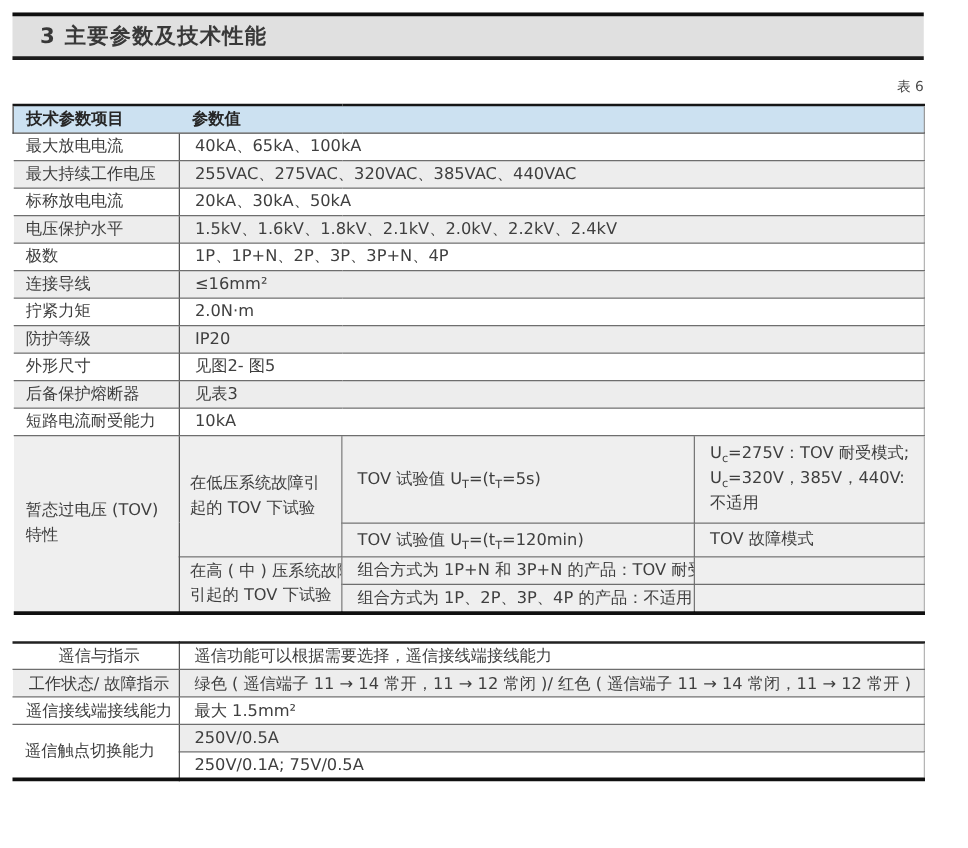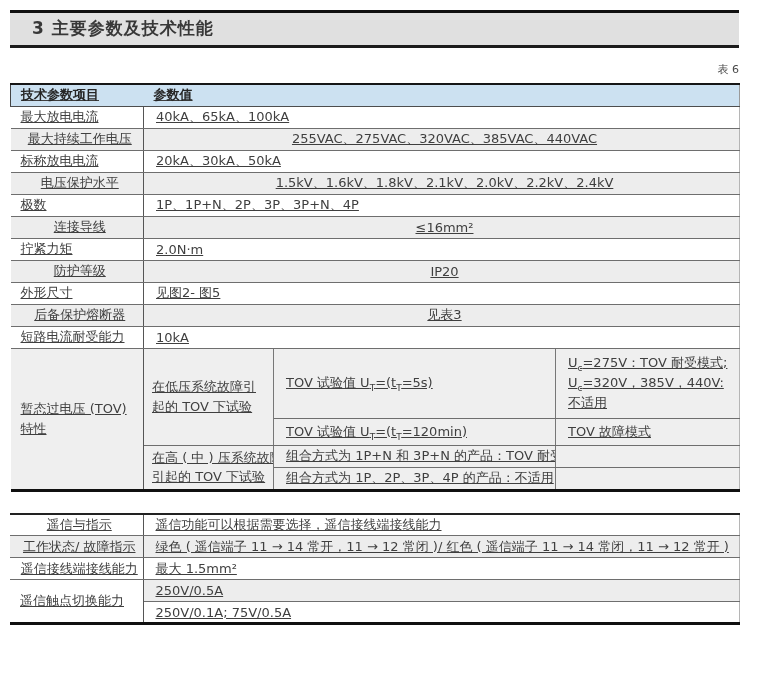--- a/index.html
+++ b/index.html
@@ -34,21 +34,20 @@
     font-size:11px;
     color:#4a4a4a;
   }
 
   
   table{
     border-collapse:collapse;
     table-layout:fixed;
     width:729px;
     margin-left:10px;
-    text-decoration:underline;
   }
   td,th{
     box-sizing:border-box;
     font-size:13px;
     height:22px;
     vertical-align:middle;
     overflow:hidden;
   }
 
   
@@ -61,21 +60,21 @@
     font-weight:bold;
     color:#262626;
     text-align:left;
     padding:0 0 0 10px;
     height:22px;
   }
   .t1 th:last-child{border-right:1px solid #9a9a9a;border-left:none;}
   .t1 td{border-bottom:1px solid #6e6e6e;}
   .t1 .c1{padding:0 4px 0 10px;border-right:1px solid #555;}
   .t1 .c2{padding:0 6px 0 12px;white-space:nowrap;}
-  .t1 tr.alt td{background:#ededed;text-align:center;}
+  .t1 tr.alt td{background:#ededed;}
   .t1 td:last-child{border-right:1px solid #b5b5b5;}
 
   
   .t1 tr.tov td{background:#efefef;border-bottom:1px solid #6e6e6e;}
   .t1 tr.tovA td{height:70px;}
   .t1 .pre{white-space:pre;line-height:1.5;}
   .t1 .c2t{padding:2px 2px 2px 8px;border-right:1px solid #777;}
   .t1 .c3t{padding:0 4px 0 12px;border-right:1px solid #777;white-space:nowrap;}
   .t1 .c4t{padding:3px 4px 3px 12px;line-height:1.55;vertical-align:middle;}
   sub{font-size:9px;line-height:0;}

